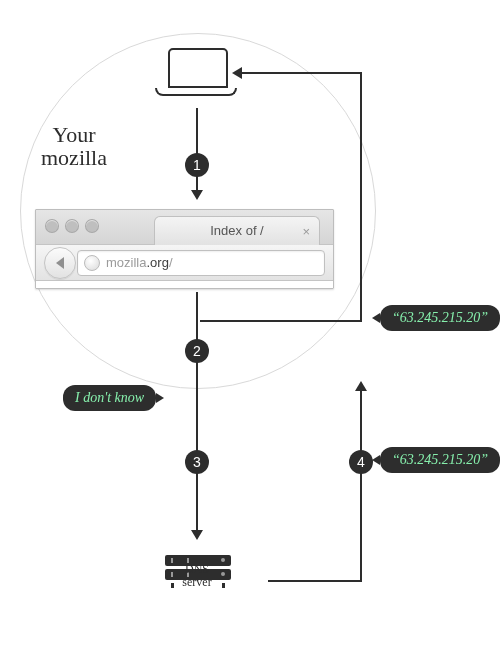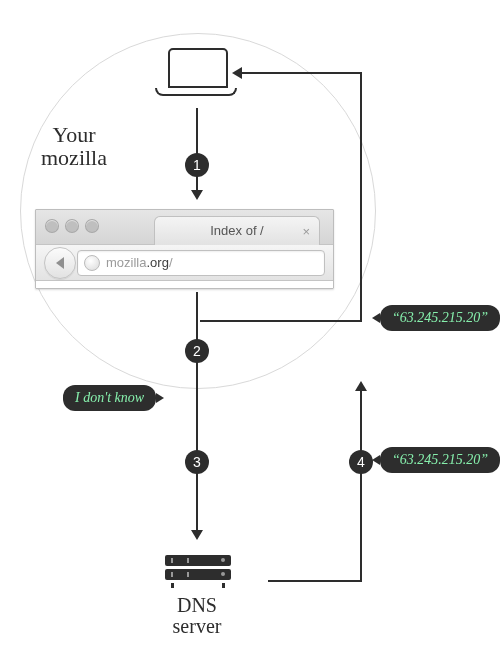--- a/index.html
+++ b/index.html
@@ -119,18 +119,18 @@
   <div class="bubble tail-left" style="left:380px;top:305px">
     <span>“63.245.215.20”</span>
     <span class="tail"></span>
   </div>
 
   <div class="server" style="left:165px;top:555px">
     <div class="unit"></div>
       <div class="unit"></div>
       <div class="feet"></div>
   </div>
-  <div class="lbl" style="left:152px;top:595px;width:90px;font-size:20px">
+  <div class="lbl" style="left:152px;top:563px;width:90px;font-size:12px">
     <span>DNS</span><br>
     <span>server</span>
   </div>
 
 </div>
 
 </body></html>

